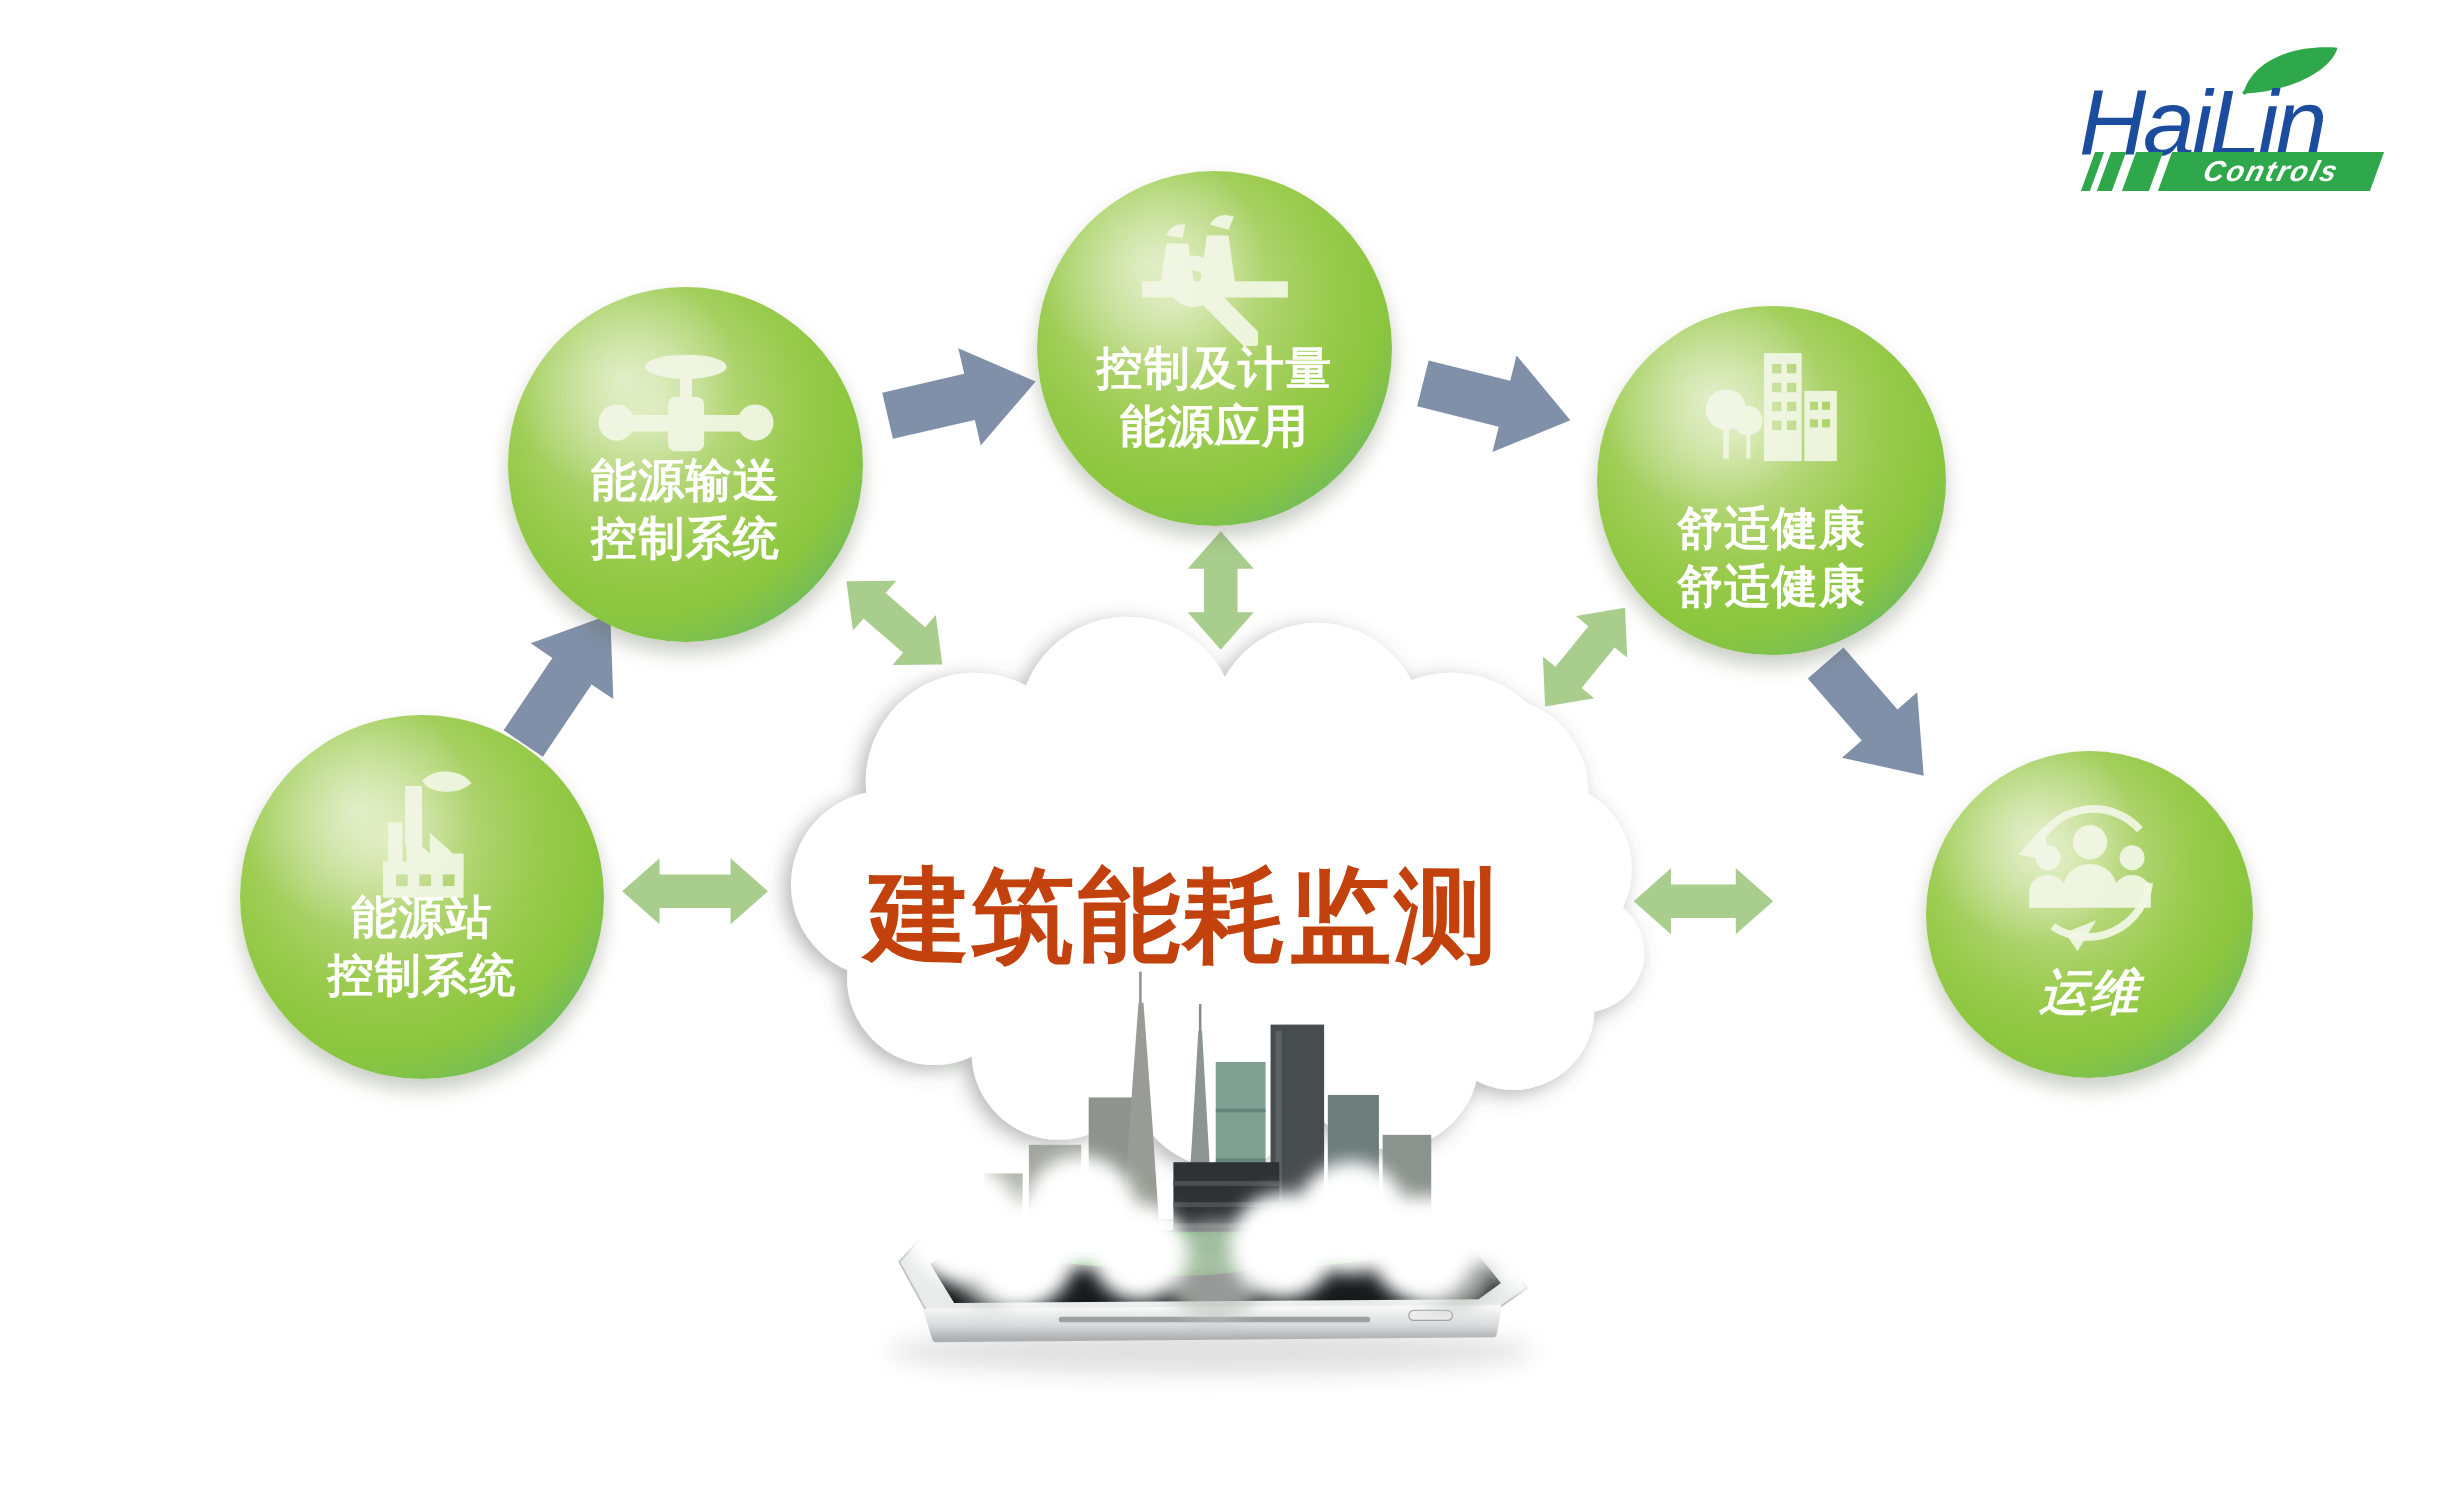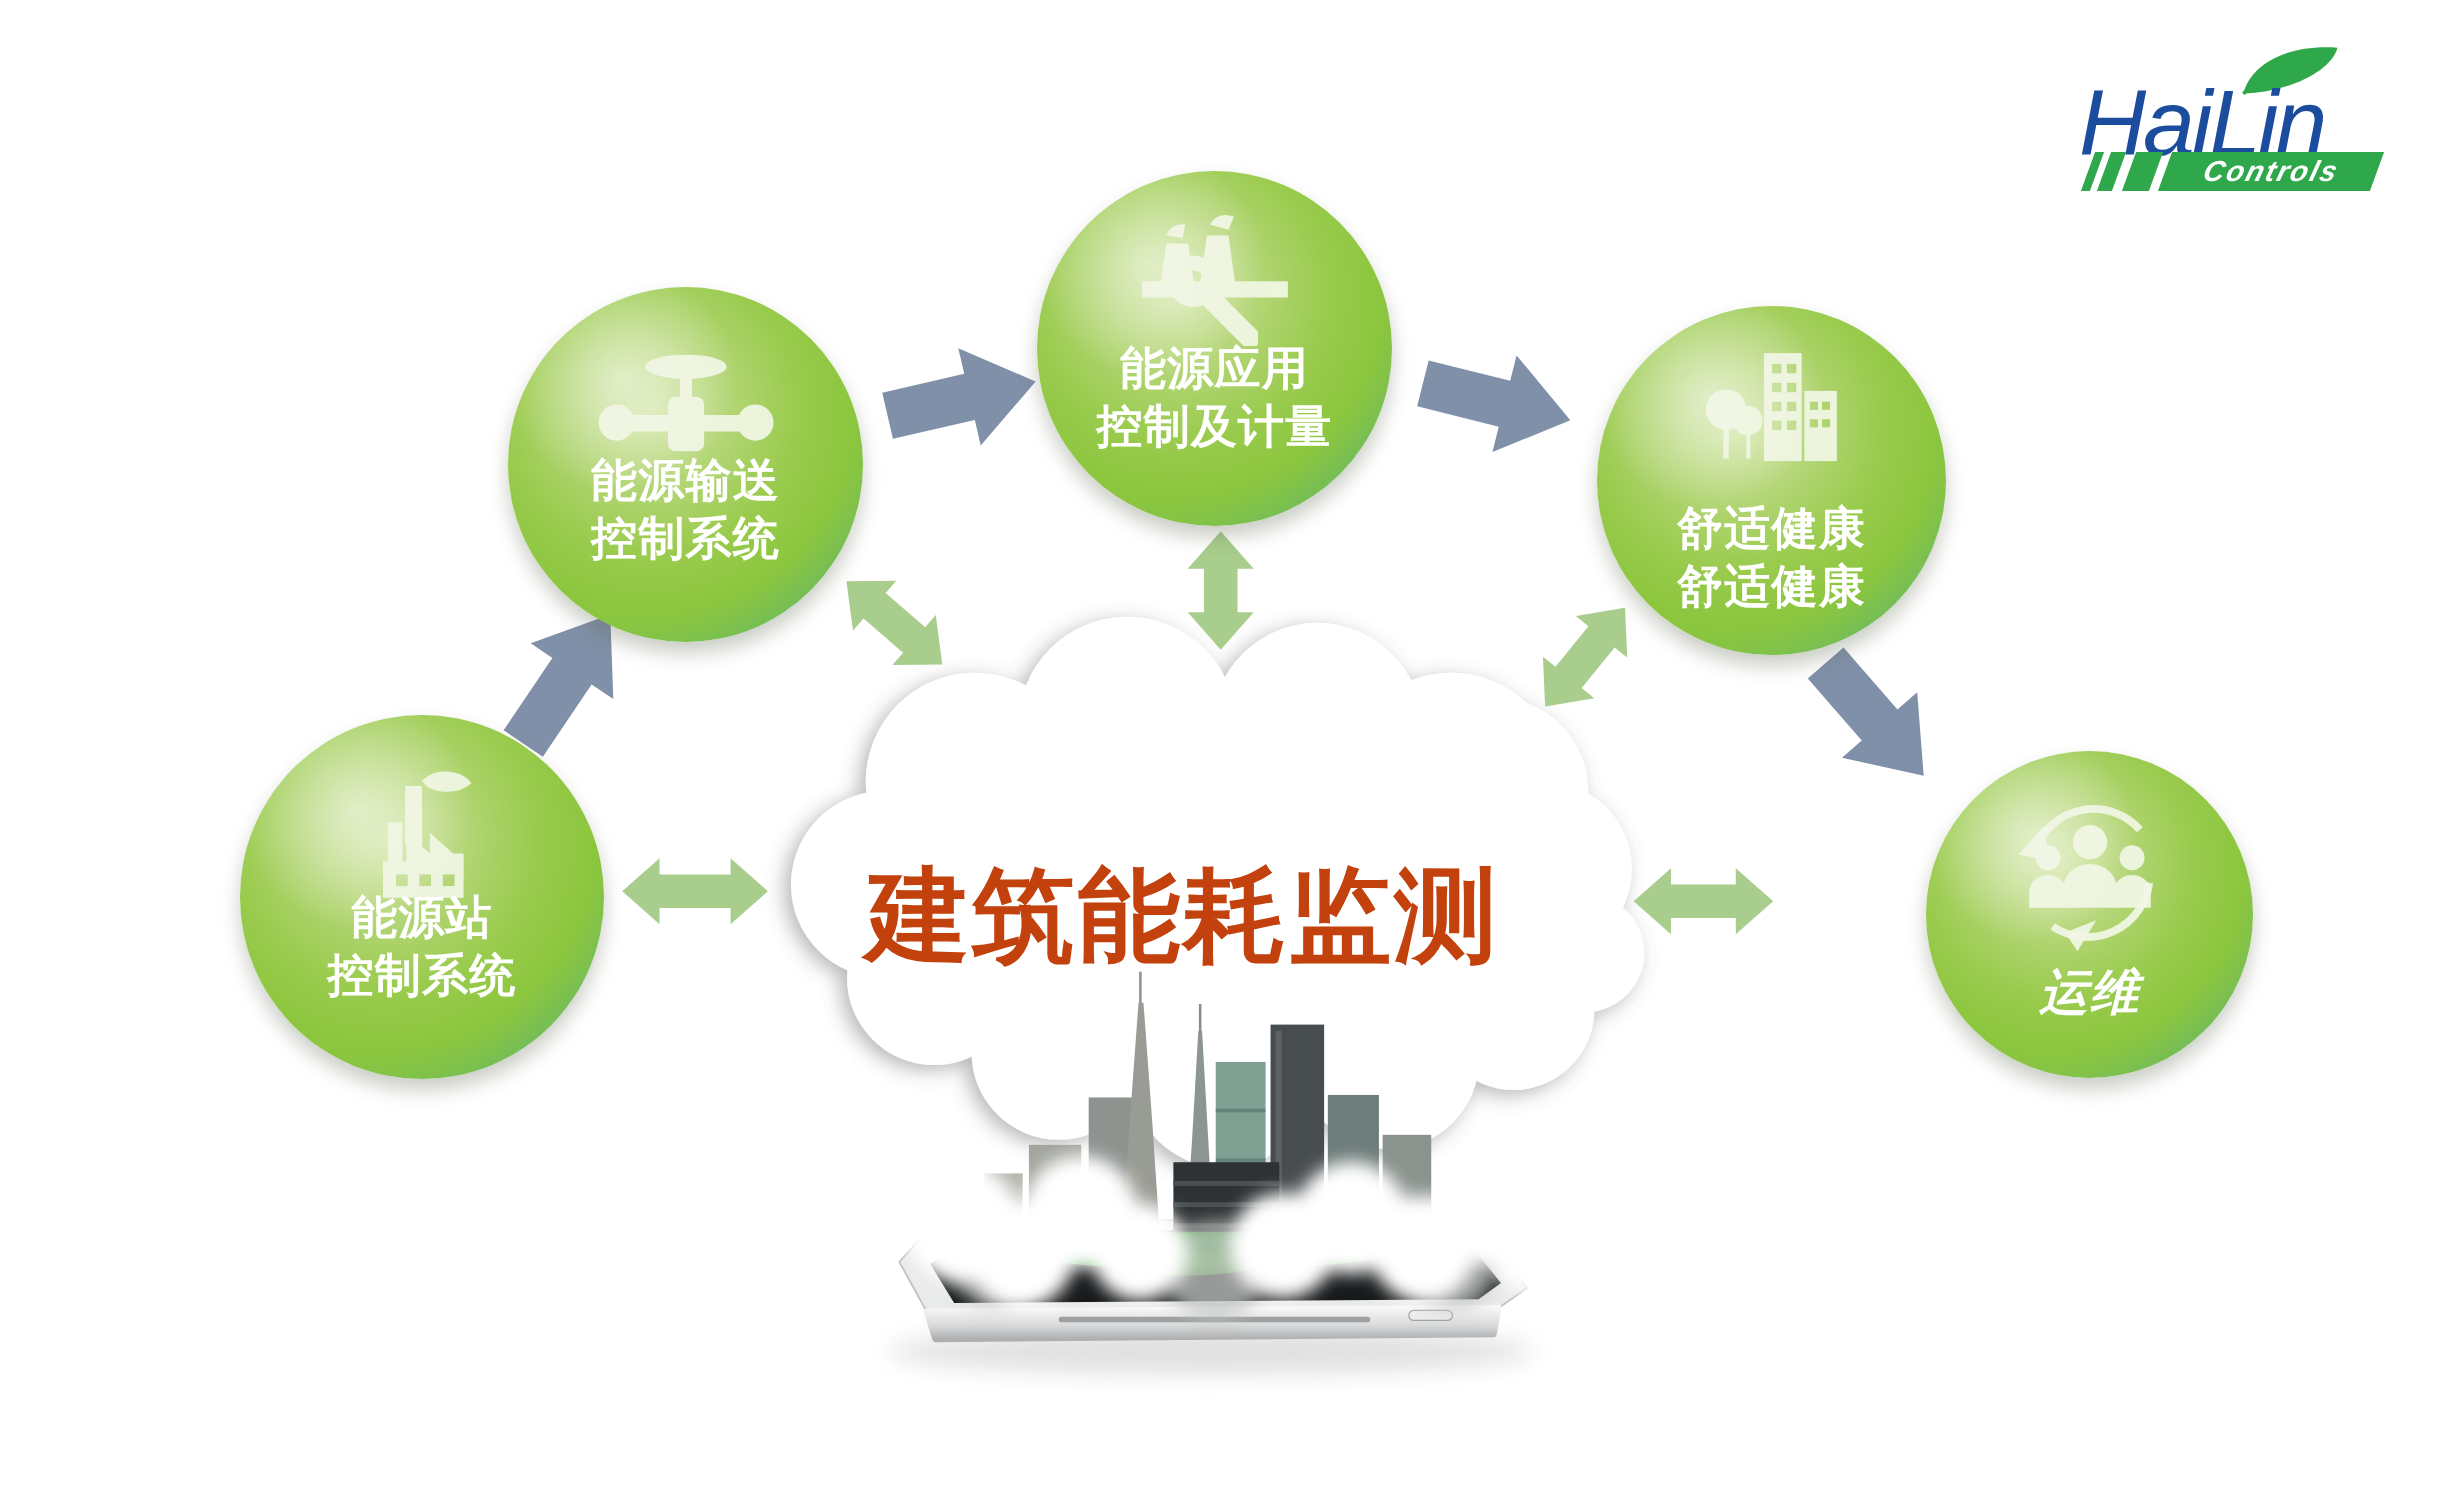--- a/index.html
+++ b/index.html
@@ -243,22 +243,22 @@
         <polygon points="24,30 40,30 45,64 19,64"></polygon>
         <polygon points="54,24 70,24 75,60 49,60"></polygon>
         <rect x="6" y="58" width="108" height="12"></rect>
         <g mask="url(#m3)">
           <circle cx="44" cy="58" r="19"></circle>
           <line x1="52" y1="66" x2="86" y2="100" stroke="#f2f7e6" stroke-width="15" stroke-linecap="round"></line>
         </g>
       </g>
     </svg>
     <div class="label">
+      <div>控制及计量</div>
       <div>能源应用</div>
-      <div>控制及计量</div>
     </div>
   </div>
 
   <div class="node" id="n4">
     <svg class="icon" viewBox="0 0 120 120">
       <defs>
           <mask id="m4">
             <rect x="0" y="0" width="120" height="120" fill="#fff"></rect>
         <rect x="60" y="14" width="7" height="7" fill="#000"></rect>
             <rect x="71" y="14" width="7" height="7" fill="#000"></rect>

